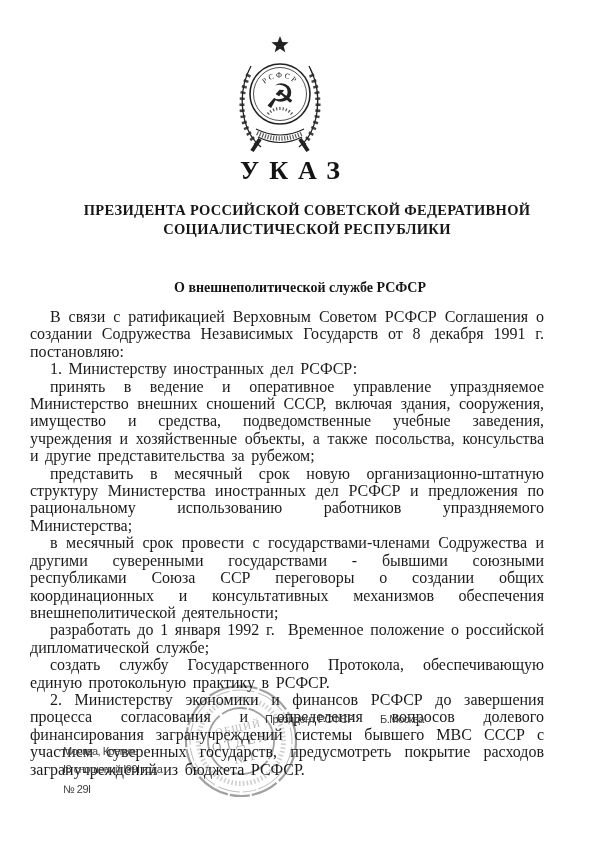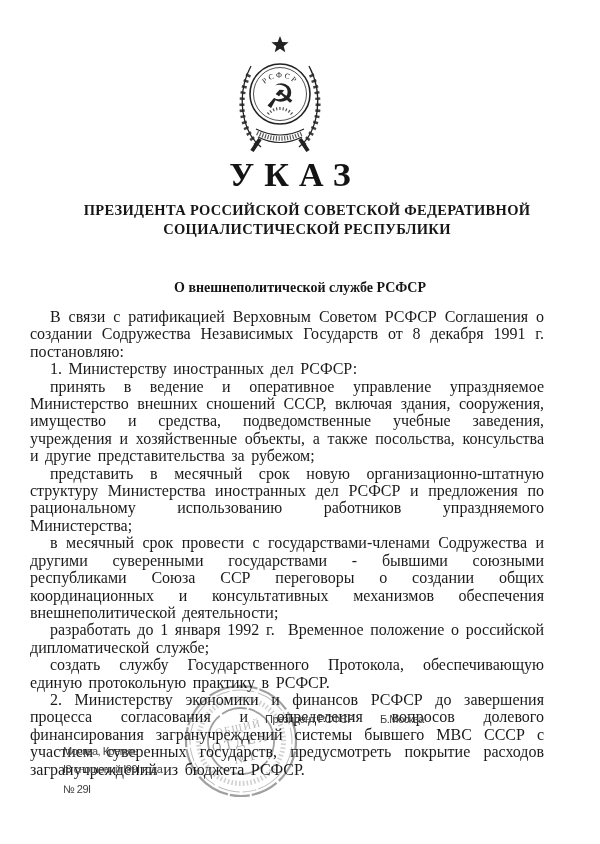--- a/index.html
+++ b/index.html
@@ -25,21 +25,21 @@
 
   .decree-title {
     position: absolute;
     top: 156px;
     left: 0;
     width: 574px;
     box-sizing: border-box;
     padding-left: 16px;
     text-align: center;
     font-weight: bold;
-    font-size: 34px;
+    font-size: 26px;
     letter-spacing: 10px;
     color: #141414;
   }
 
   .issuer {
     position: absolute;
     top: 201px;
     left: 0;
     width: 574px;
     text-align: center;

